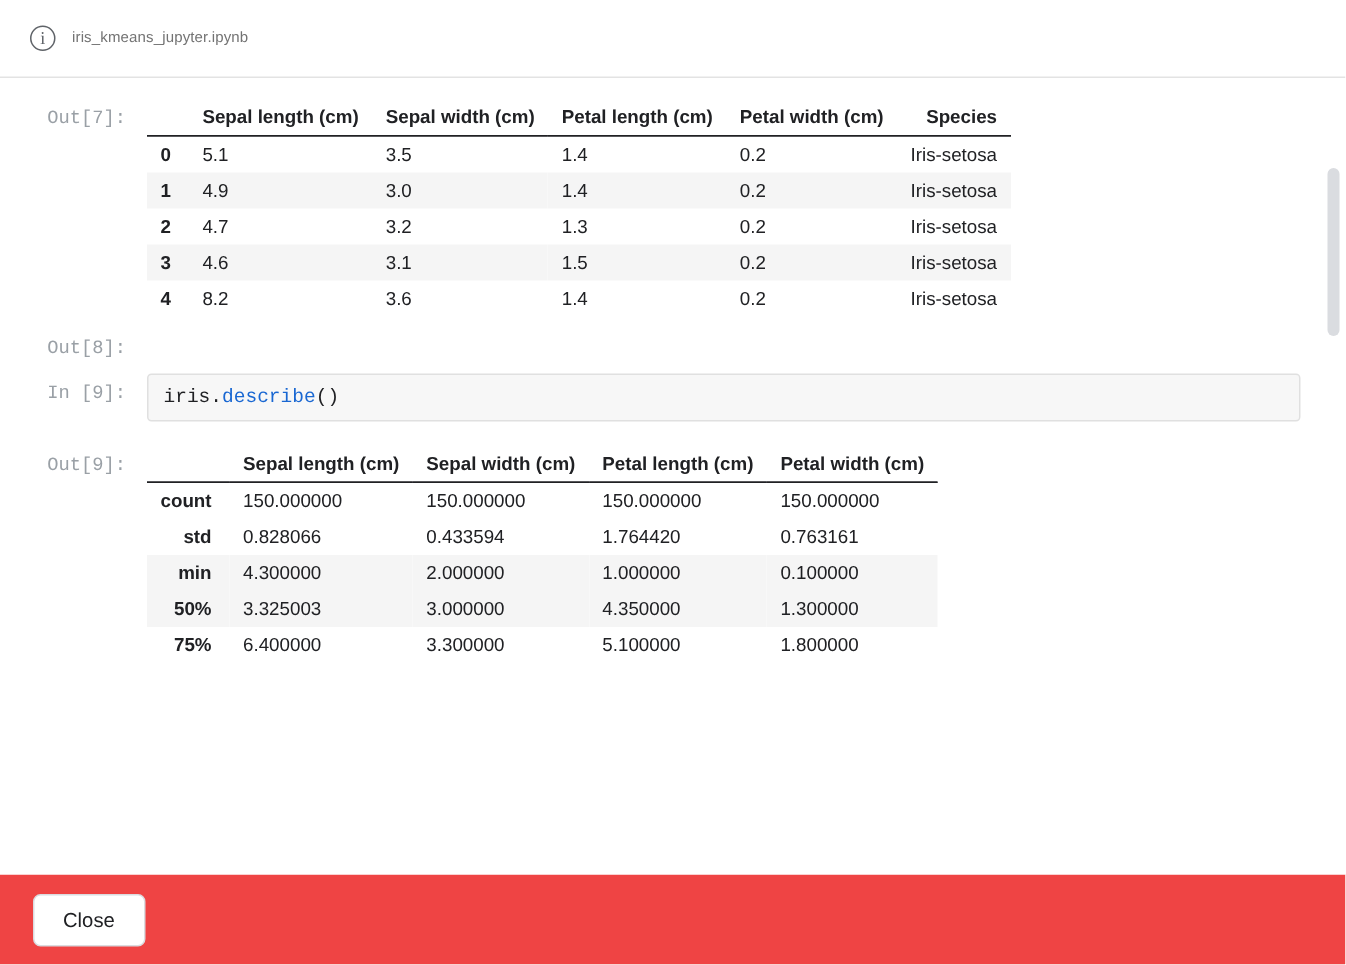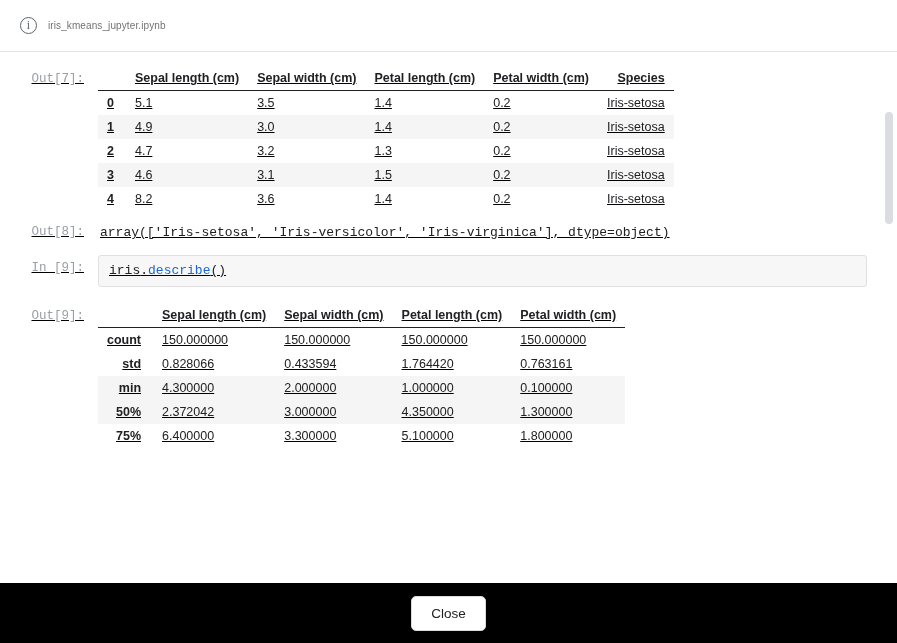--- a/index.html
+++ b/index.html
@@ -44,21 +44,20 @@
     color: #737373;
     letter-spacing: 0.1px;
   }
   
   .notebook {
     position: relative;
     flex: 1 1 auto;
     overflow: hidden;
     padding: 0;
     background: #fff;
-    text-decoration: underline;
   }
   .nb-inner {
     padding: 14px 0 0 0;
   }
   .cell {
     display: flex;
     align-items: flex-start;
     padding: 0 30px 0 20px;
     margin-bottom: 4px;
   }
@@ -146,23 +145,23 @@
     height: 112px;
     background: #dadce0;
     border-radius: 5px;
   }
   
   .footer {
     height: 60px;
     min-height: 60px;
     display: flex;
     align-items: center;
-    justify-content: center;
+    justify-content: flex-start;
     padding: 0 22px;
-    background: #000000;
+    background: #ef4444;
   }
   .close-btn {
     border: 1px solid #dadce0;
     background: #ffffff;
     border-radius: 5px;
     padding: 9px 19px;
     font-size: 13.5px;
     color: #202124;
     cursor: pointer;
     font-family: "Liberation Sans", sans-serif;
@@ -237,23 +236,20 @@
                 <td class="txt">Iris-setosa</td>
               </tr>
             </tbody>
           </table>
         </div>
       </div>
 
 
       <div class="cell" style="margin-top:8px;">
         <div class="prompt">Out[8]:</div>
-        <div class="cell-body">
-          <div class="text-output">array(['Iris-setosa', 'Iris-versicolor', 'Iris-virginica'], dtype=object)</div>
-        </div>
       </div>
 
       <div class="cell" style="margin-top:10px;">
         <div class="prompt in">In [9]:</div>
         <div class="cell-body">
           <div class="code-input"><span>iris</span><span class="tok-punct">.</span><span class="tok-fn">describe</span><span class="tok-punct">()</span></div>
         </div>
       </div>
 
       <div class="cell" style="margin-top:16px;">
@@ -286,21 +282,21 @@
               </tr>
               <tr class="odd">
                 <th>min</th>
                 <td>4.300000</td>
                 <td>2.000000</td>
                 <td>1.000000</td>
                 <td>0.100000</td>
               </tr>
               <tr class="odd">
                 <th>50%</th>
-                <td>2.372042</td>
+                <td>3.325003</td>
                 <td>3.000000</td>
                 <td>4.350000</td>
                 <td>1.300000</td>
               </tr>
               <tr>
                 <th>75%</th>
                 <td>6.400000</td>
                 <td>3.300000</td>
                 <td>5.100000</td>
                 <td>1.800000</td>

